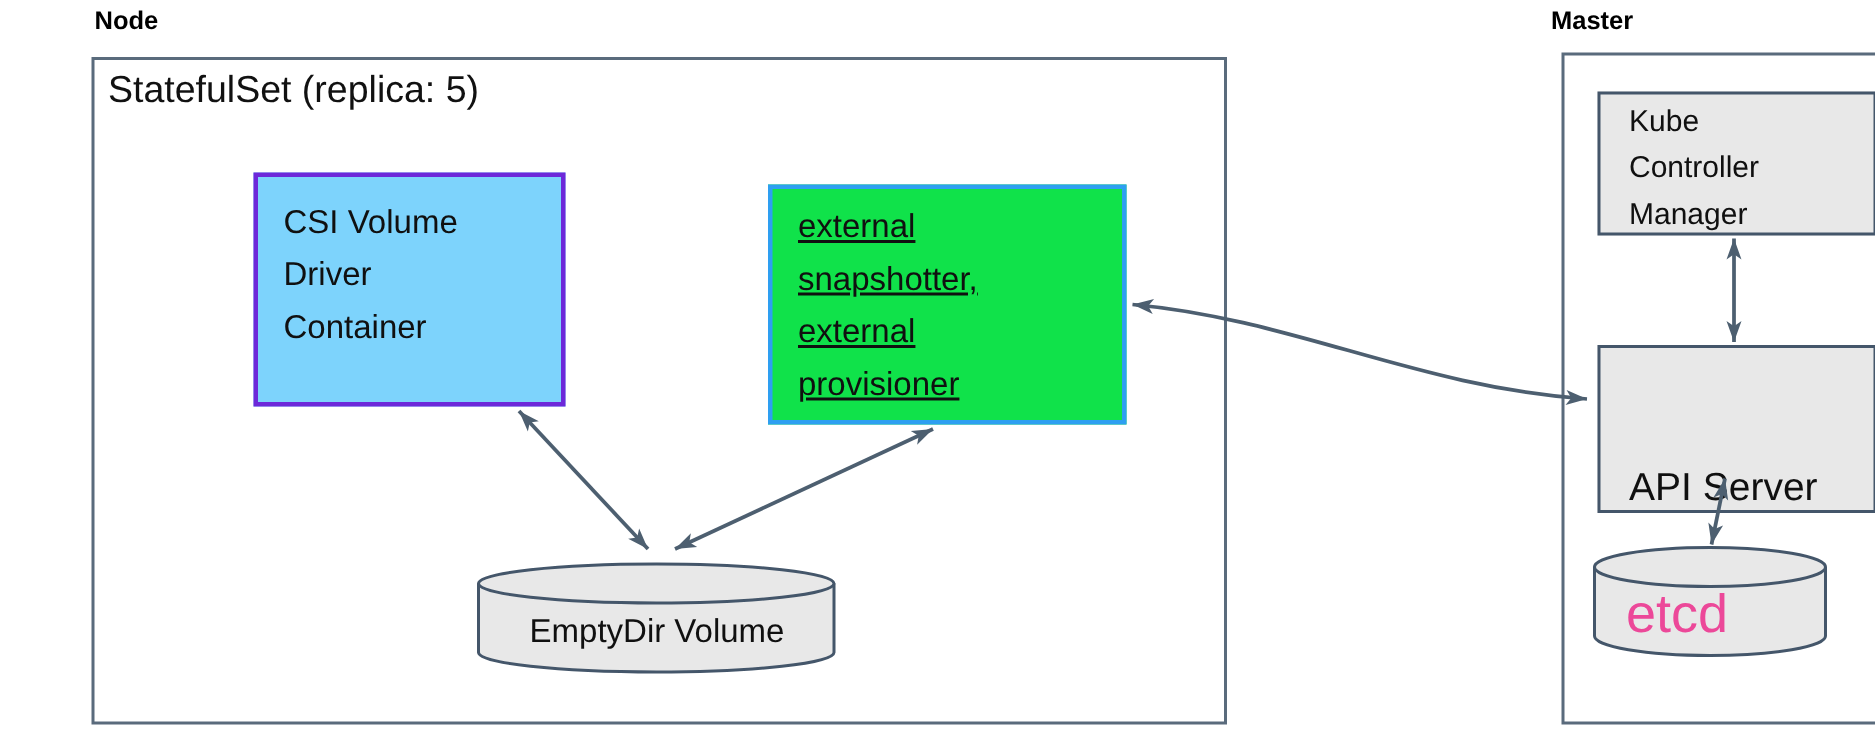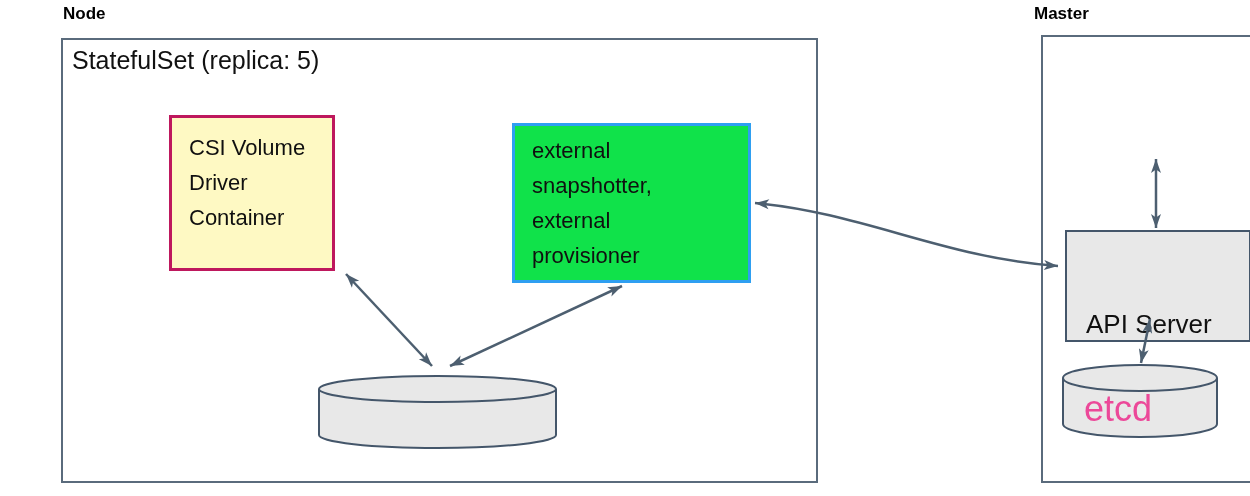--- a/index.html
+++ b/index.html
@@ -30,33 +30,33 @@
     color: #111111;
   }
   .comp-box {
     box-sizing: border-box;
     font-size: 22px;
     line-height: 35px;
     font-weight: 400;
     color: #101010;
   }
   .csi-box {
-    left: 125px; top: 115px; width: 166px; height: 156px;
-    background: #fef9c3;
-    border: 3px solid #be185d;
+    left: 125px; top: 115px; width: 208px; height: 156px;
+    background: #7dd3fc;
+    border: 3px solid #6d28d9;
     padding: 12px 0 0 17px;
   }
   .csi-box .wrap-text { width: 138px; }
   .sidecar-box {
     left: 468px; top: 123px; width: 239px; height: 160px;
     background: #10e24a;
     border: 3px solid #2e9ff1;
     padding: 7px 0 0 17px;
   }
-  .sidecar-box .wrap-text { width: 165px; }
+  .sidecar-box .wrap-text { width: 165px; text-decoration: underline; }
   .gray-box {
     box-sizing: border-box;
     background: #e8e8e8;
     border: 2px solid #44566a;
     color: #101010;
   }
   .kcm-box {
     left: 1021px; top: 61px; width: 186px; height: 96px;
     font-size: 20px; line-height: 31px;
     padding: 3px 0 0 19px;
@@ -108,20 +108,23 @@
 
   <div class="abs comp-box csi-box">
     <div class="wrap-text">CSI Volume Driver Container</div>
   </div>
 
   <div class="abs comp-box sidecar-box">
     <div class="wrap-text">external snapshotter, external provisioner</div>
   </div>
 
 
+  <div class="abs gray-box kcm-box">
+    <div class="wrap-text">Kube Controller Manager</div>
+  </div>
 
   <div class="abs gray-box api-box">
     <span>API Server</span>
   </div>
 
   <svg class="connector-layer" viewBox="0 0 1250 496" xmlns="http://www.w3.org/2000/svg">
     <defs>
       <marker id="arrowhead" viewBox="0 0 16 12" markerWidth="16" markerHeight="12" refX="15" refY="6" orient="auto-start-reverse" markerUnits="userSpaceOnUse">
         <path d="M1,1 L15,6 L1,11 L4.5,6 Z" fill="#4d5f70"></path>
       </marker>
@@ -141,15 +144,16 @@
 
     <path d="M578,286 L406,366" fill="none" stroke="#4d5f70" stroke-width="2.5" marker-start="url(#arrowhead)" marker-end="url(#arrowhead)"></path>
 
     <path d="M1112,159 L1112,228" fill="none" stroke="#4d5f70" stroke-width="2.5" marker-start="url(#arrowhead)" marker-end="url(#arrowhead)"></path>
 
     <path d="M1106,319 L1097,363" fill="none" stroke="#4d5f70" stroke-width="2.5" marker-start="url(#arrowhead)" marker-end="url(#arrowhead)"></path>
 
     <path d="M711,203 C820,213 900,258 1014,266" fill="none" stroke="#4d5f70" stroke-width="2.5" marker-start="url(#arrowhead)" marker-end="url(#arrowhead)"></path>
   </svg>
 
+  <div class="abs emptydir-label">EmptyDir Volume</div>
   <div class="abs etcd-label">etcd</div>
 
 </div>
 
 </body></html>

